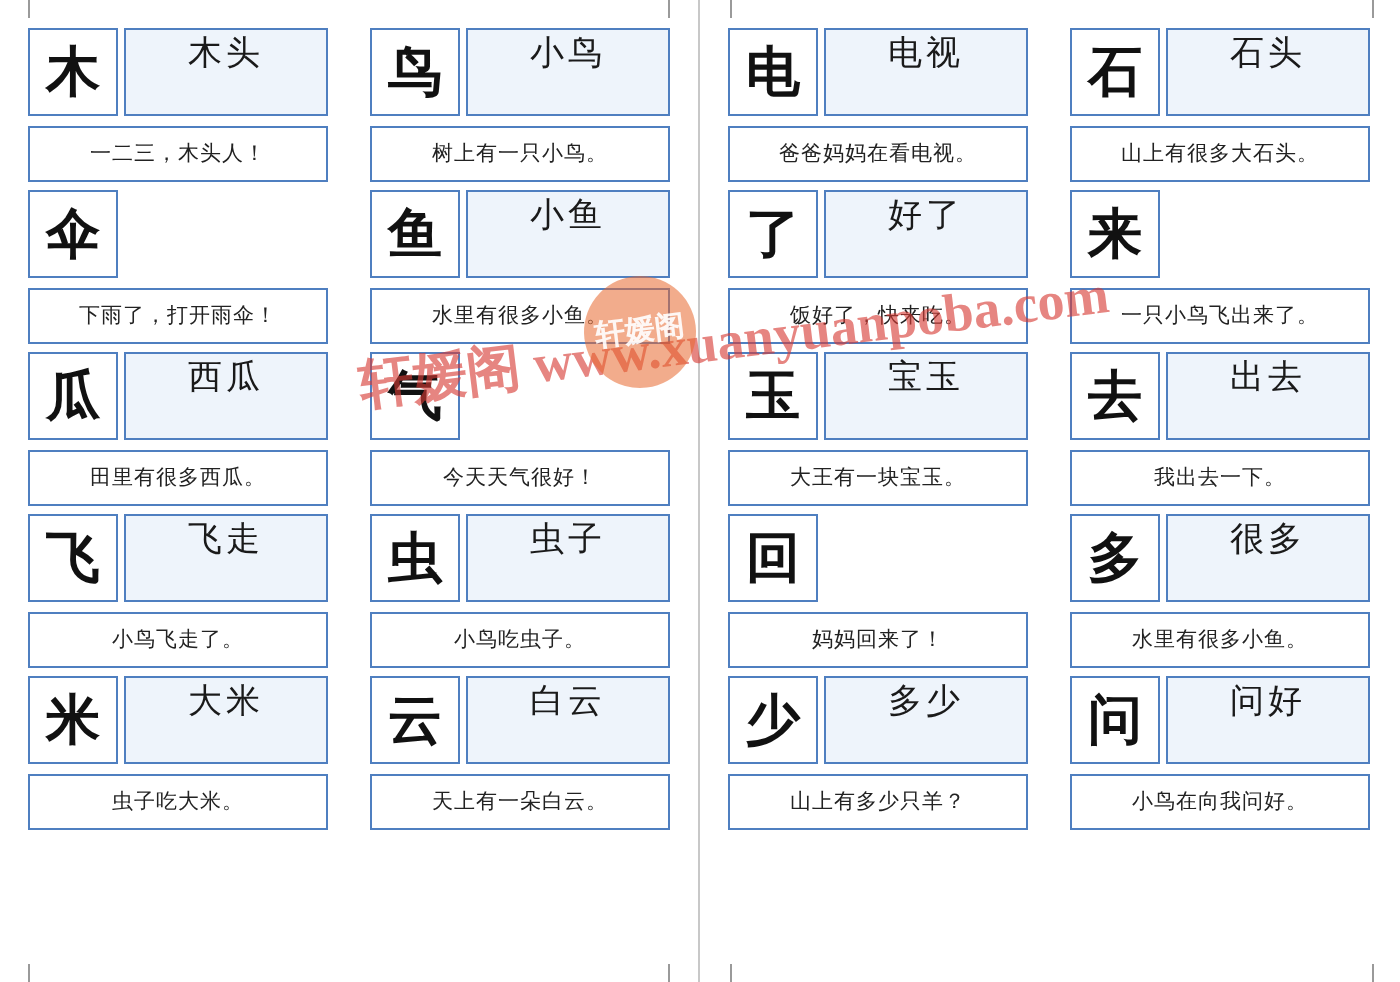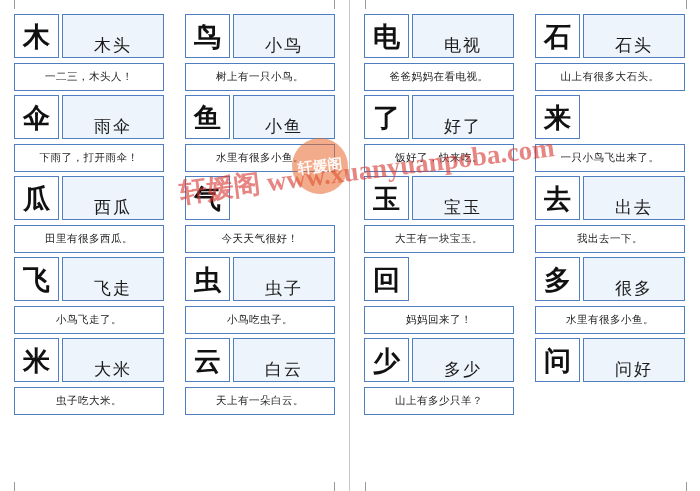--- a/index.html
+++ b/index.html
@@ -87,21 +87,21 @@
     line-height: 1;
   }
   .word-box {
     flex: 1;
     height: 44px;
     margin-left: 3px;
     border: 1.2px solid #4f7fc0;
     box-sizing: border-box;
     background: #eef4fb;
     display: flex;
-    align-items: flex-end;
+    align-items: flex-start;
     justify-content: center;
   }
   .word-text {
     font-family: "DejaVu Serif", serif;
     font-size: 17px;
     color: #1a1a1a;
     letter-spacing: 2px;
   }
   .sentence-box {
     margin-top: 3px;
@@ -193,23 +193,20 @@
           </div>
           <div class="sentence-box">
             <span class="sentence-text">一二三，木头人！</span>
           </div>
         </div>
         <div class="card">
           <div class="word-row">
             <div class="char-box">
               <span class="char-glyph">伞</span>
             </div>
-            <div class="word-box">
-              <span class="word-text">雨伞</span>
-            </div>
           </div>
           <div class="sentence-box">
             <span class="sentence-text">下雨了，打开雨伞！</span>
           </div>
         </div>
         <div class="card">
           <div class="word-row">
             <div class="char-box">
               <span class="char-glyph">瓜</span>
             </div>
@@ -434,20 +431,23 @@
           </div>
         </div>
         <div class="card">
           <div class="word-row">
             <div class="char-box">
               <span class="char-glyph">问</span>
             </div>
             <div class="word-box">
               <span class="word-text">问好</span>
             </div>
+          </div>
+          <div class="sentence-box">
+            <span class="sentence-text">小鸟在向我问好。</span>
           </div>
         </div>
       </div>
     </div>
   </div>
 
   <div class="watermark">
     <div class="wm-text">轩媛阁 www.xuanyuanpoba.com</div>
     <div class="wm-badge">轩媛阁</div>
   </div>

